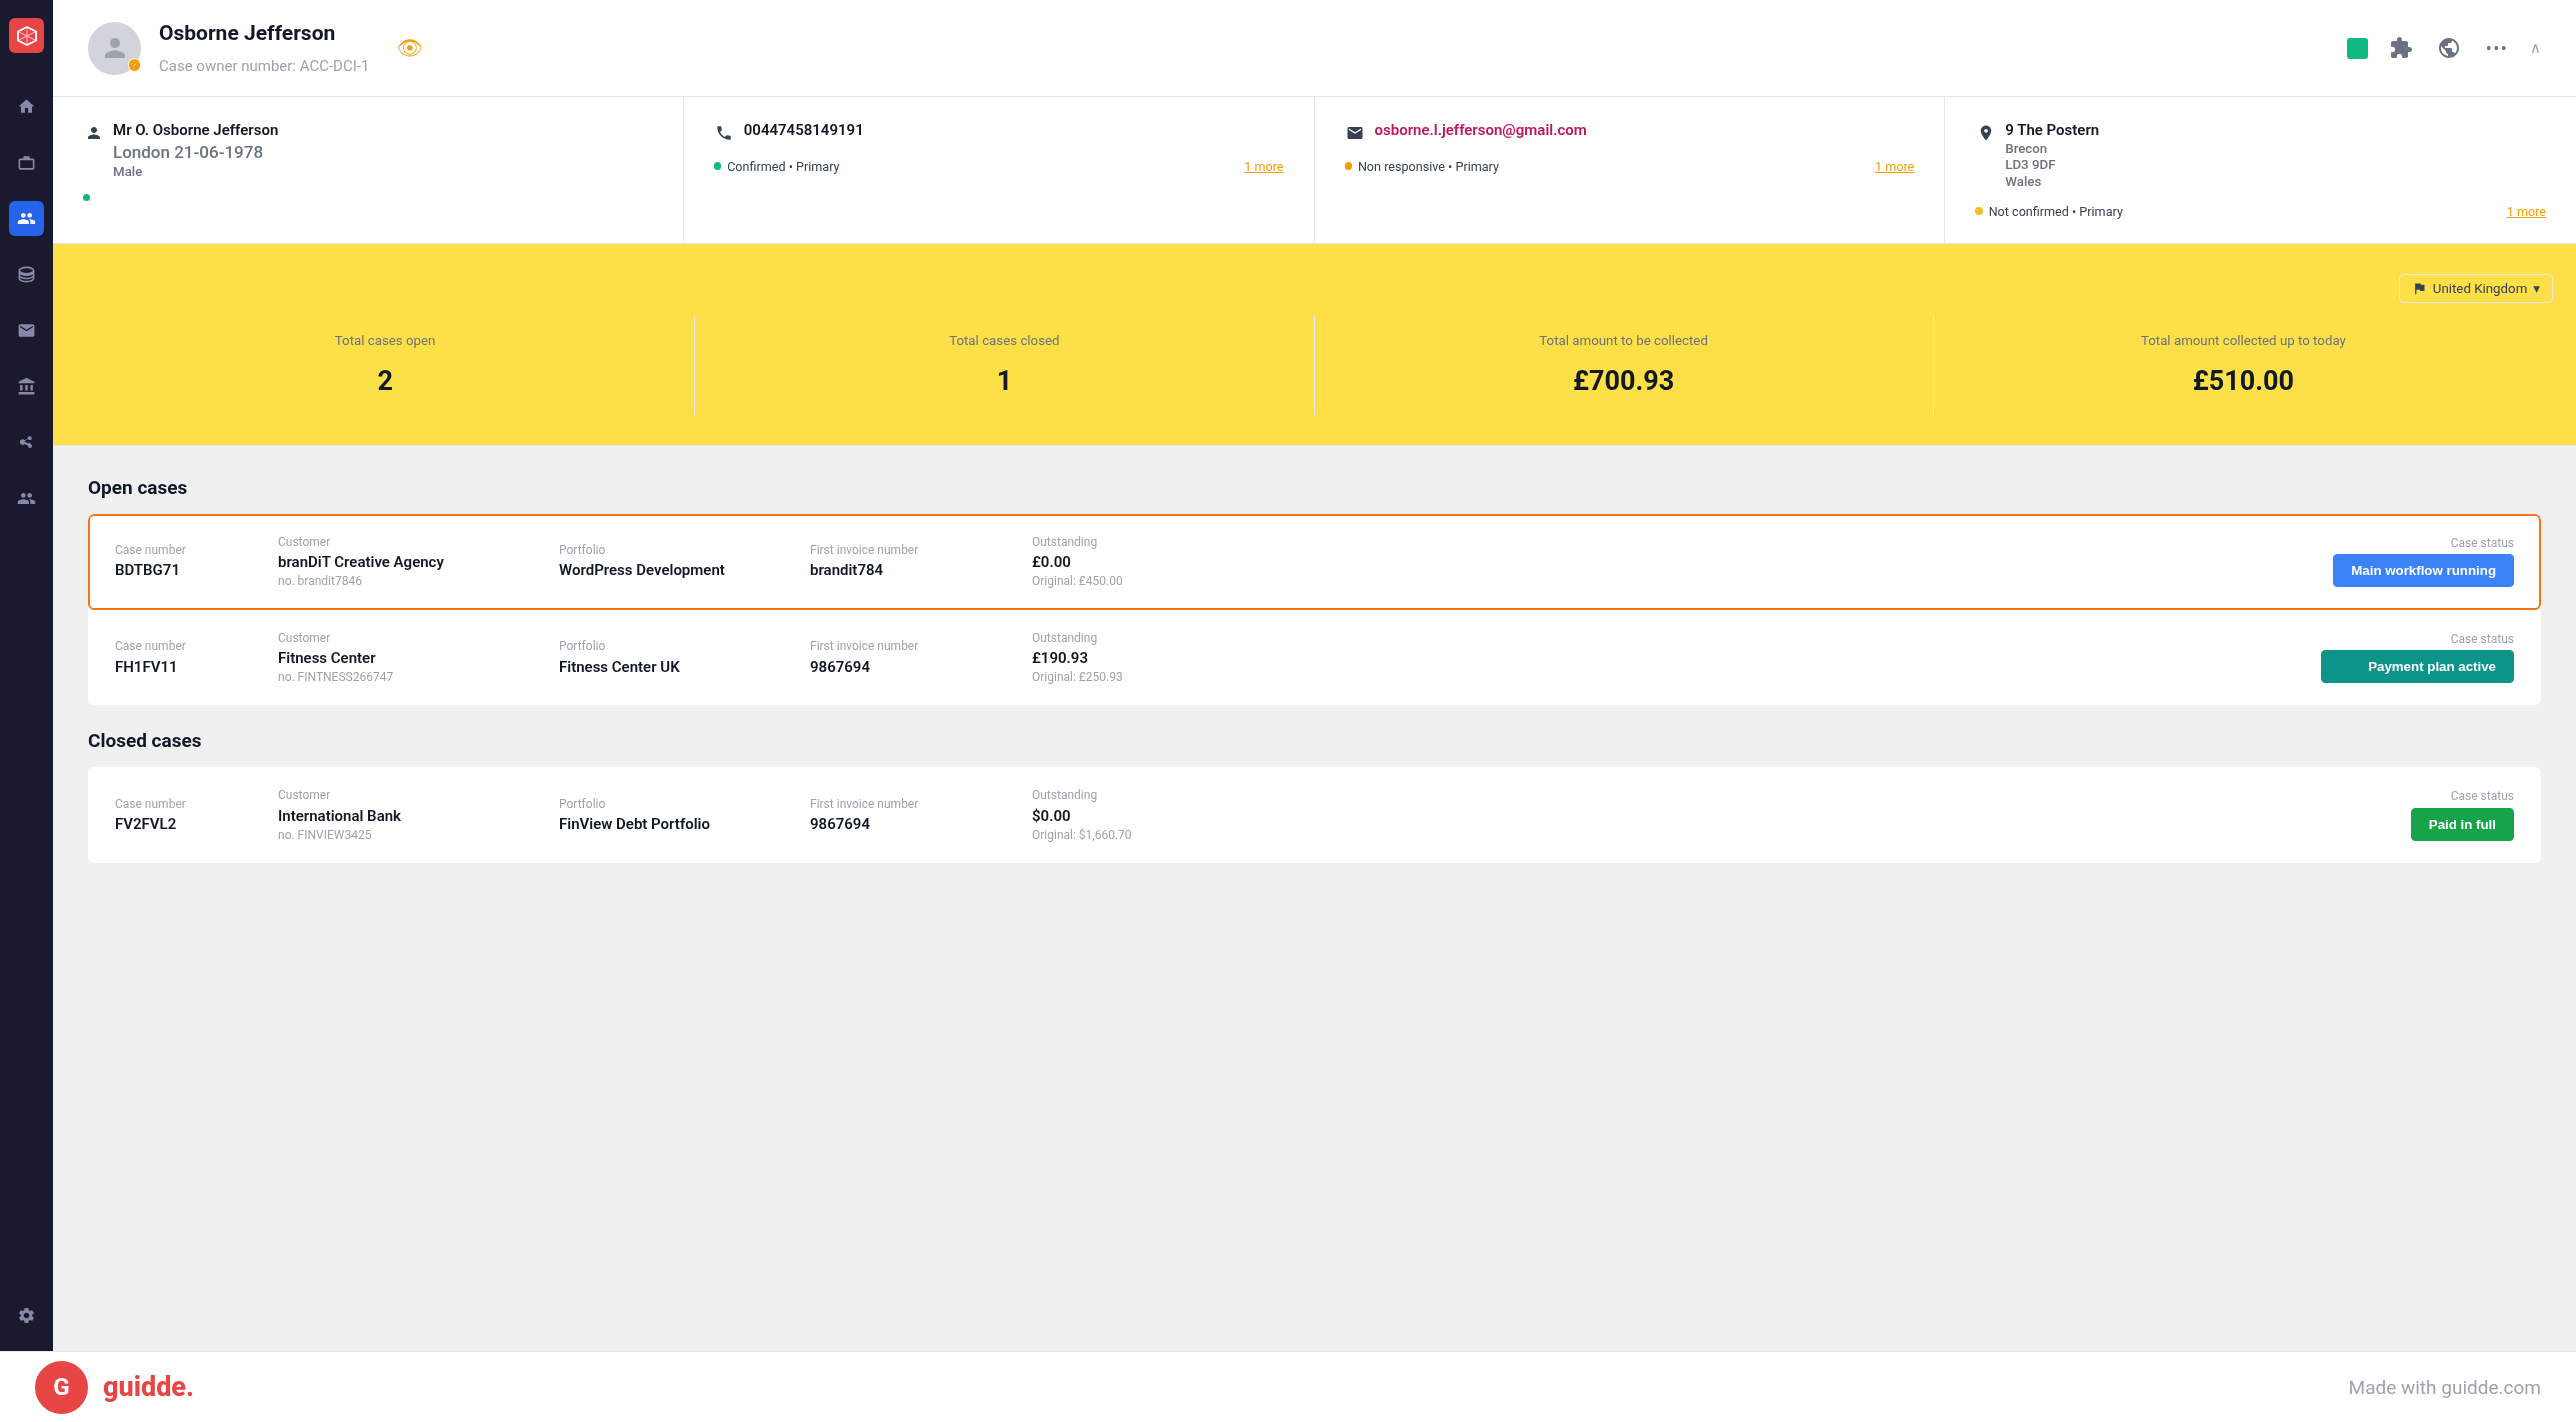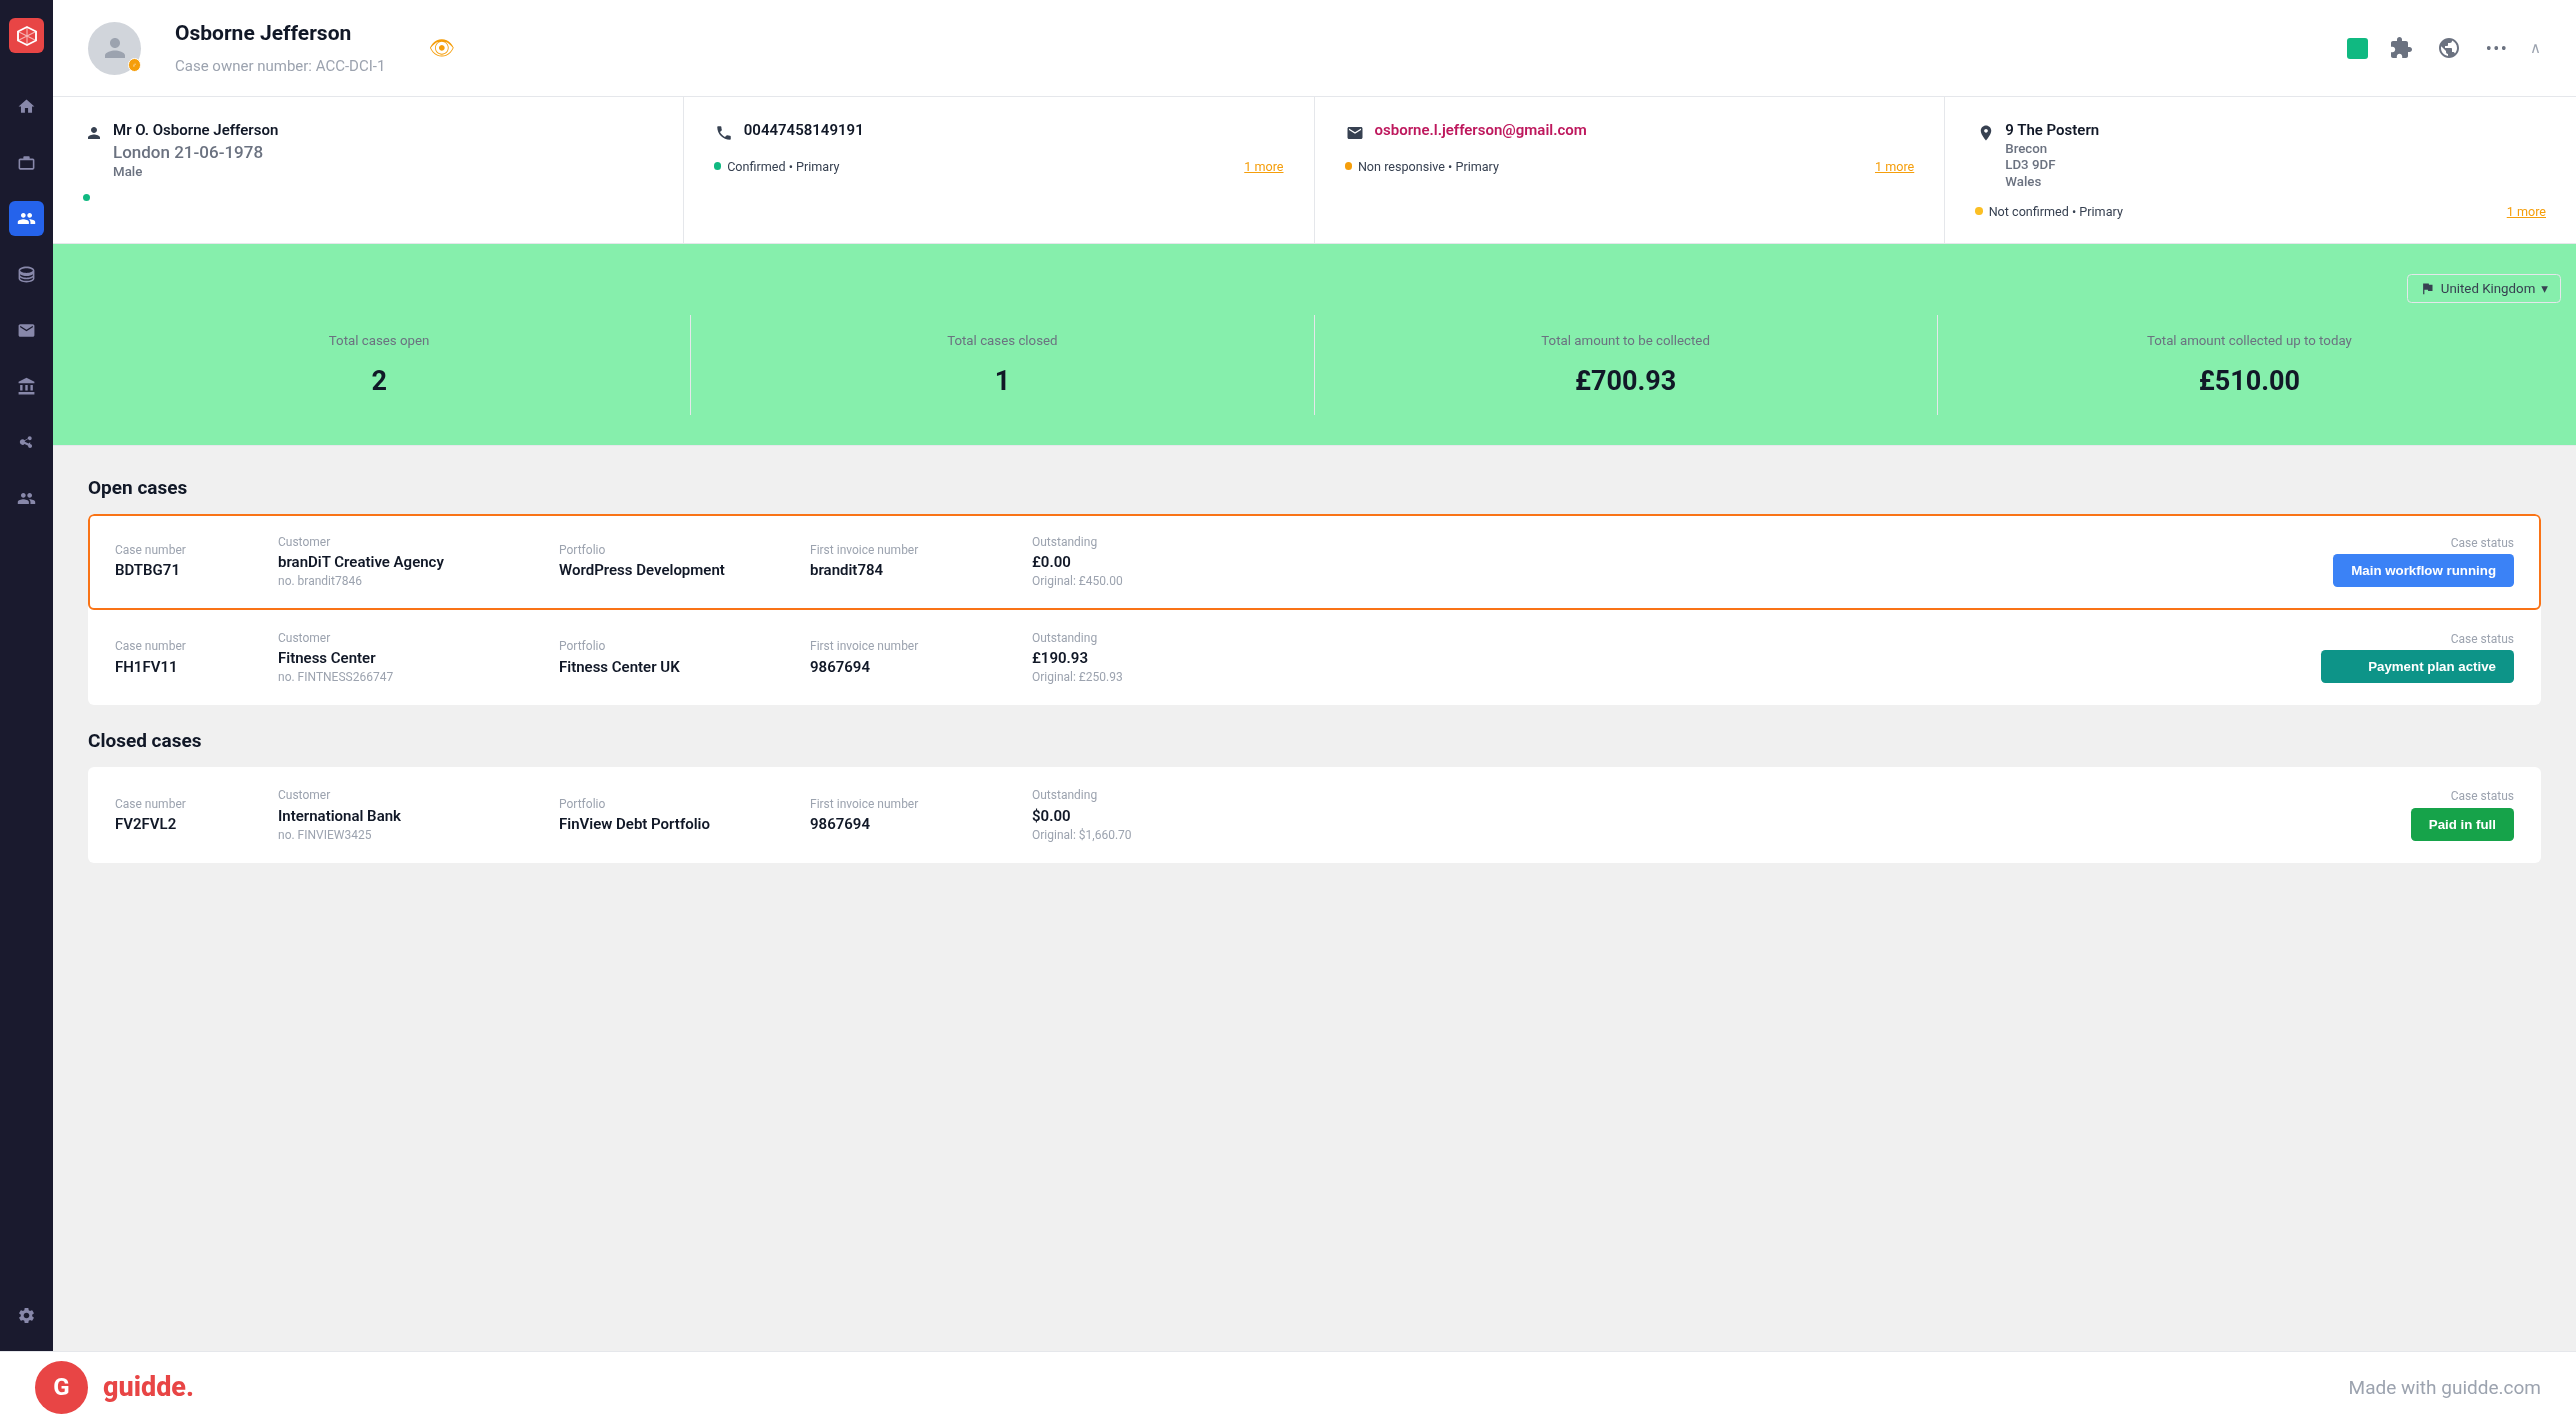--- a/index.html
+++ b/index.html
@@ -84,21 +84,21 @@
       background: white;
       padding: 21px 35px;
       display: flex;
       align-items: center;
       justify-content: space-between;
       border-bottom: 0.7px solid #e5e7eb;
     }
     .header-left {
       display: flex;
       align-items: center;
-      gap: 34px;
+      gap: 18px;
     }
     .avatar-circle {
       width: 53px;
       height: 53px;
       border-radius: 50%;
       background: #d1d5db;
       display: flex;
       align-items: center;
       justify-content: center;
       font-size: 21px;
@@ -192,22 +192,22 @@
     .status-text { color: #374151; }
     .status-more {
       color: #f59e0b;
       font-size: 12.6px;
       cursor: pointer;
       text-decoration: underline;
     }
 
     
     .stats-section {
-      background: #86efac;
-      padding: 30px 15px;
+      background: #fde047;
+      padding: 30px 23px;
       display: flex;
       flex-direction: column;
       gap: 12px;
       border-bottom: 0.7px solid #e5e7eb;
     }
     .stats-header {
       display: flex;
       justify-content: flex-end;
       align-items: center;
     }

